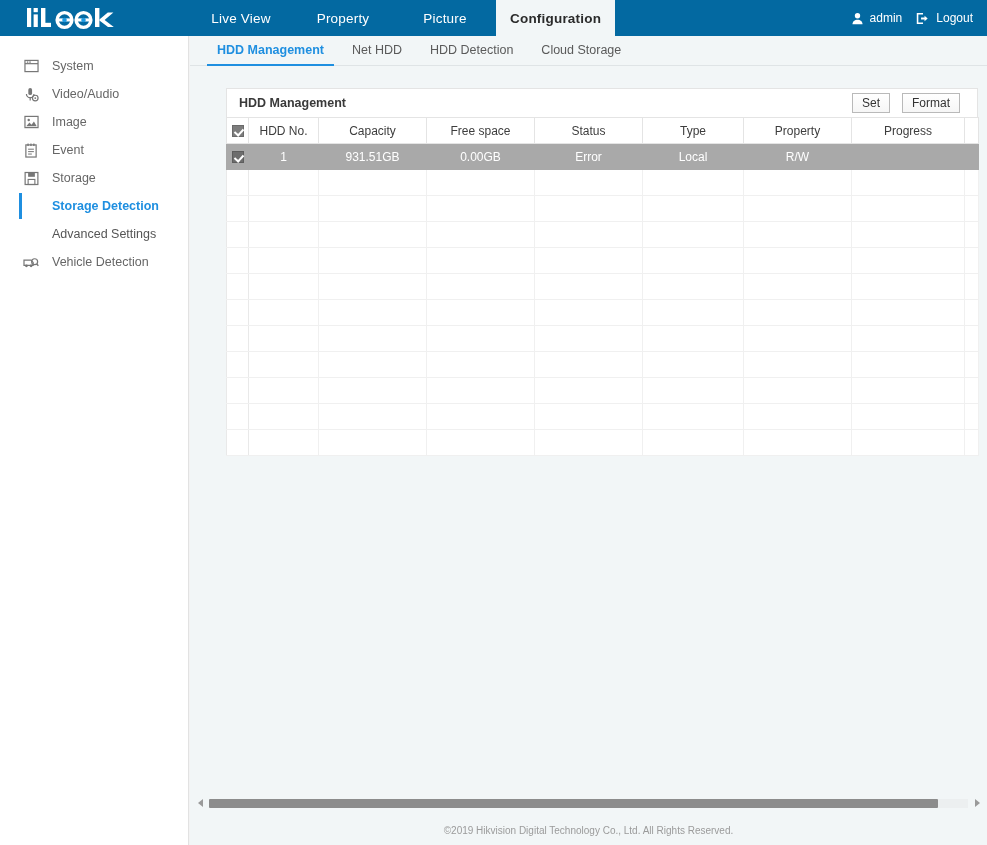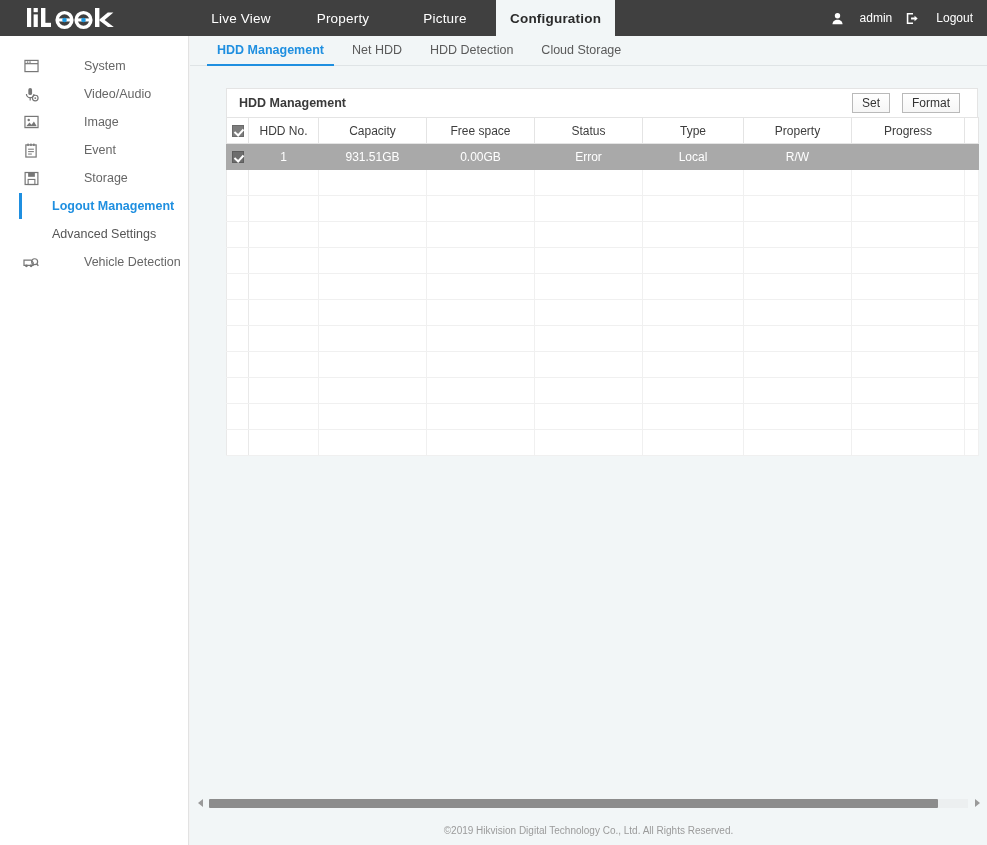--- a/index.html
+++ b/index.html
@@ -12,21 +12,21 @@
   .app {
     position: relative;
     width: 987px; height: 845px;
     background: #f3f3f3;
   }
 
   
   .topbar {
     position: absolute; left: 0; top: 0;
     width: 987px; height: 36px;
-    background: #404040;
+    background: #0369a1;
     display: flex; align-items: center;
   }
   .logo {
     width: 190px; height: 36px;
     display: flex; align-items: center; padding-left: 27px;
   }
   .logo svg { display: block; }
   .mainnav { display: flex; align-items: stretch; height: 36px; }
   .mainnav .navitem {
     height: 36px; min-width: 102px;
@@ -35,39 +35,38 @@
     cursor: pointer; padding: 0 14px;
   }
   .mainnav .navitem.active {
     background: #f2f6f7; color: #2b2b2b; font-weight: bold;
   }
   .userarea {
     position: absolute; right: 14px; top: 0; height: 36px;
     display: flex; align-items: center; gap: 14px;
     color: #ffffff; font-size: 12px;
   }
-  .userarea .ubtn { display: flex; align-items: center; gap: 16px; cursor: pointer; }
+  .userarea .ubtn { display: flex; align-items: center; gap: 6px; cursor: pointer; }
   .userarea svg { display: block; }
 
   
   .sidebar {
     position: absolute; left: 0; top: 36px;
     width: 189px; height: 809px;
     background: #ffffff;
     border-right: 1px solid #e2e2e2;
     padding-top: 16px;
   }
   .side-item {
     position: relative;
     height: 28px;
     display: flex; align-items: center;
     padding-left: 22px;
     font-size: 12.5px; color: #666666;
     cursor: pointer;
-    gap: 32px;
   }
   .side-item .sicon {
     width: 18px; height: 18px; margin-right: 12px;
     display: flex; align-items: center; justify-content: center;
     flex: 0 0 18px;
   }
   .side-item .slabel { white-space: nowrap; }
   .side-item.sub { padding-left: 52px; }
   .side-item.sub .slabel { color: #555555; }
   .side-item.active .slabel { color: #1f8fe0; font-weight: bold; }
@@ -329,21 +328,21 @@
             <rect x="1.2" y="1.6" width="13.6" height="12.8" fill="none" stroke="#777" stroke-width="1.3"></rect>
             <rect x="4.4" y="1.6" width="7.2" height="4.6" fill="#777"></rect>
             <rect x="4.4" y="9" width="7.2" height="5.4" fill="none" stroke="#777" stroke-width="1.2"></rect>
           </svg>
       </span>
       <span class="slabel">Storage</span>
     </div>
 
 
     <div class="side-item sub active">
-      <span class="slabel">Logout Management</span>
+      <span class="slabel">Storage Detection</span>
     </div>
 
     <div class="side-item sub">
       <span class="slabel">Advanced Settings</span>
     </div>
 
     <div class="side-item">
       <span class="sicon">
         <svg width="16" height="14" viewBox="0 0 17 15">
             <path d="M1 5.4h7.6l2.2 2.6v3.2H1z" fill="none" stroke="#777" stroke-width="1.3"></path>

